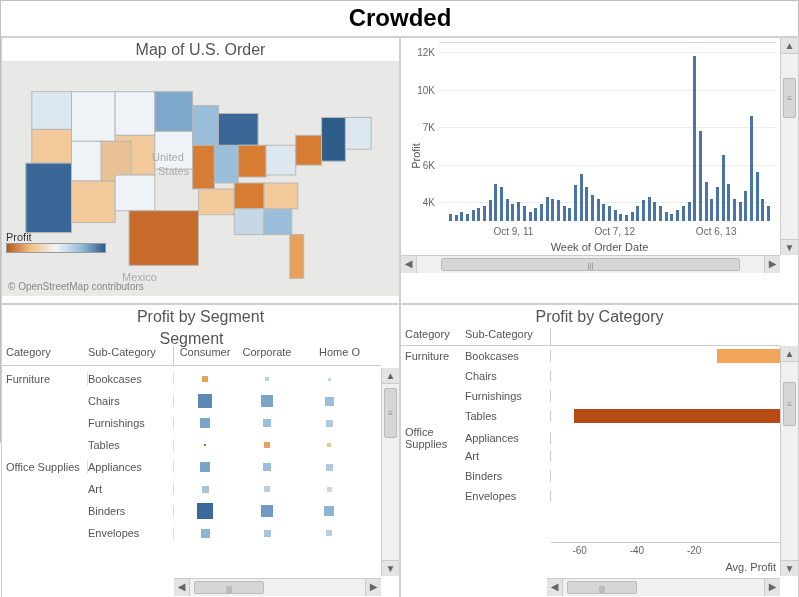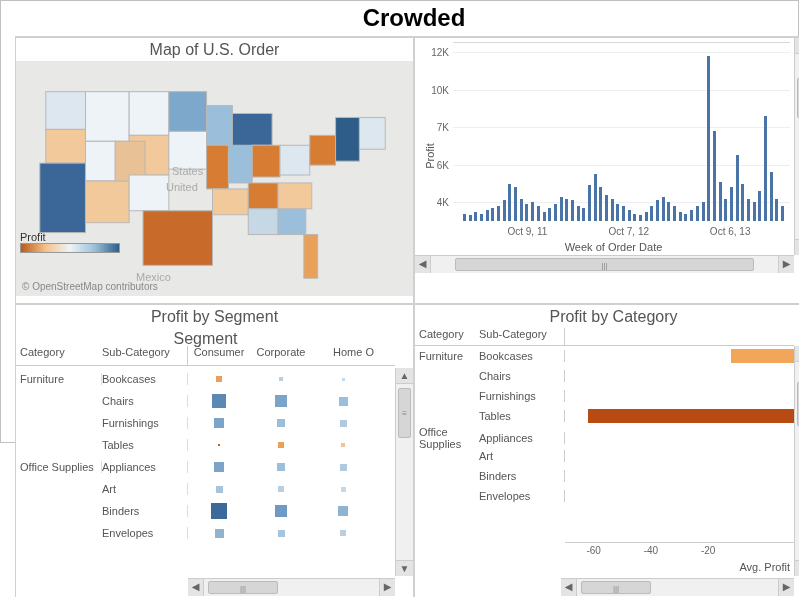--- a/index.html
+++ b/index.html
@@ -10,21 +10,20 @@
     width: 799px;
     height: 597px;
     overflow: hidden;
   }
   .dashboard {
     width: 799px;
     height: 443px;
     display: grid;
     grid-template-rows: 36px 267px 294px;
     border: 1px solid #c0c0c0;
-    padding-left: 14px;
   }
   .title-row {
     grid-row: 1;
     border-bottom: 1px solid #d0d0d0;
     text-align: center;
     font-size: 24px;
     font-weight: bold;
     line-height: 34px;
   }
   .row {
@@ -276,21 +275,21 @@
           <rect x="234" y="122" width="30" height="26" fill="#d77d33" stroke="#b8b8b6"></rect>
           <rect x="234" y="148" width="30" height="26" fill="#c6d8e6" stroke="#b8b8b6"></rect>
           <rect x="264" y="148" width="28" height="26" fill="#9bbfda" stroke="#b8b8b6"></rect>
           <rect x="264" y="122" width="34" height="26" fill="#f2c99a" stroke="#b8b8b6"></rect>
           <rect x="266" y="84" width="30" height="30" fill="#dce7ef" stroke="#b8b8b6"></rect>
           <rect x="296" y="74" width="26" height="30" fill="#d77d33" stroke="#b8b8b6"></rect>
           <rect x="322" y="56" width="24" height="44" fill="#2e5d8a" stroke="#b8b8b6"></rect>
           <rect x="346" y="56" width="26" height="32" fill="#dce7ef" stroke="#b8b8b6"></rect>
           <rect x="290" y="174" width="14" height="44" fill="#e8a05a" stroke="#b8b8b6"></rect>
         </svg>
-        <div class="map-label" style="left:150px; top:90px;margin-top:30px;">United</div>
+        <div class="map-label" style="left:150px; top:90px;">United</div>
         <div class="map-label" style="left:156px; top:104px;">States</div>
         <div class="map-label" style="left:120px; top:210px;">Mexico</div>
         <div class="legend">
           <div>Profit</div>
           <div class="legend-bar"></div>
         </div>
         <div class="osm">© OpenStreetMap contributors</div>
       </div>
     </div>
 

